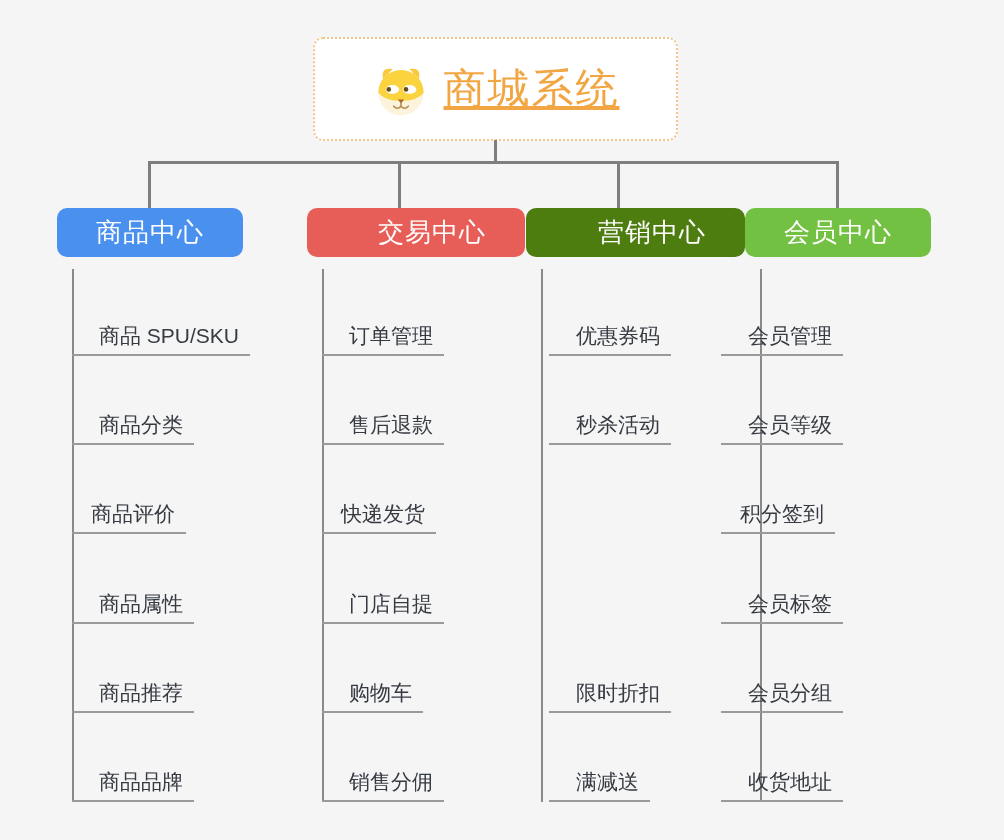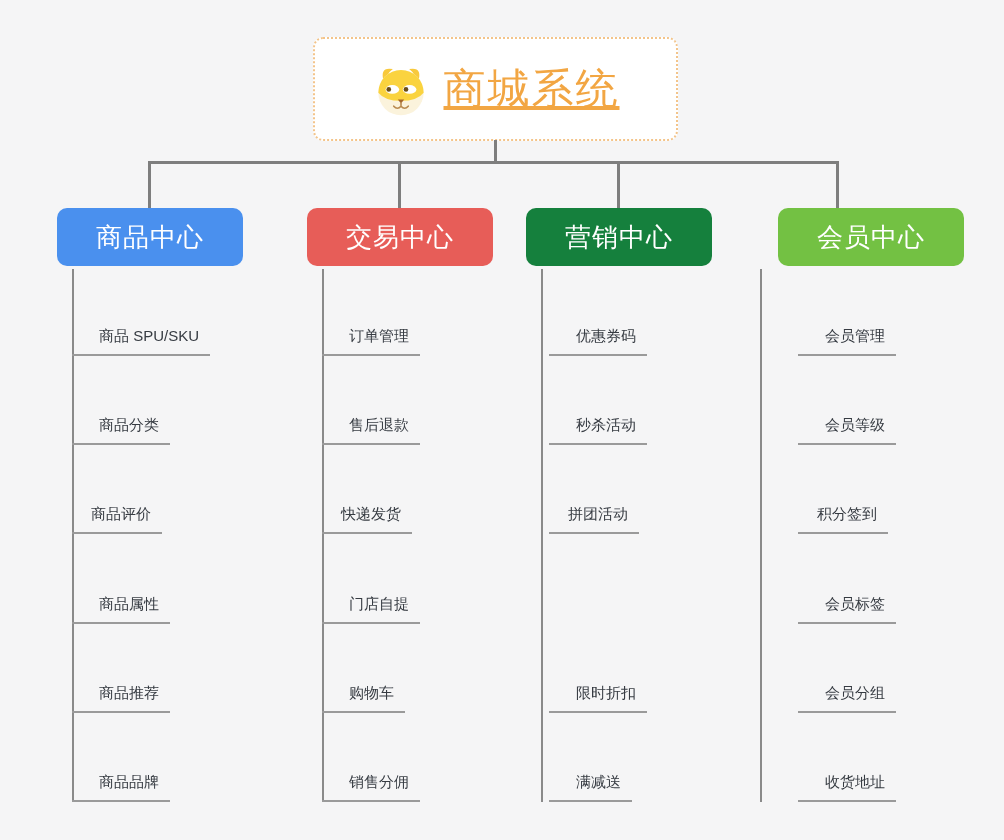--- a/index.html
+++ b/index.html
@@ -30,48 +30,48 @@
   .root-stub   { left: 494px; top: 140px; width: 3px; height: 24px; }
   .h-bar       { left: 148px; top: 161px; width: 691px; height: 3px; }
   .drop        { top: 161px; width: 3px; height: 48px; }
   .drop.c0 { left: 148px; }
   .drop.c1 { left: 398px; }
   .drop.c2 { left: 617px; }
   .drop.c3 { left: 836px; }
 
   
   .branch-box {
-    position: absolute; top: 208px; width: 186px; height: 58px;
+    position: absolute; top: 208px; width: 186px; height: 49px;
     border-radius: 10px; display: flex; align-items: center; justify-content: center;
     color: #FFFFFF; font-size: 26px; letter-spacing: 1px; white-space: nowrap;
   }
   .branch-box.b0 { left: 57px; }
   .branch-box.b1 { left: 307px; }
   .branch-box.b2 { left: 526px; }
-  .branch-box.b3 { left: 745px; margin-left: 33px; }
+  .branch-box.b3 { left: 745px; }
 
   
   .spine { position: absolute; top: 269px; width: 2px; height: 533px; background: #8A8A8A; }
   .spine.c0 { left: 72px; }
   .spine.c1 { left: 322px; }
   .spine.c2 { left: 541px; }
   .spine.c3 { left: 760px; }
 
   
   .item {
     position: absolute;
-    font-size: 15px; line-height: 28px; color: #363B42;
+    font-size: 21px; line-height: 28px; color: #363B42;
     padding: 0 11px 4px 27px;
     border-bottom: 2px solid #9A9A9A;
     white-space: nowrap;
   }
   .item.c0 { left: 72px; }
   .item.c1 { left: 322px; }
   .item.c2 { left: 541px; margin-left: 8px; }
-  .item.c3 { left: 798px; }
+  .item.c3 { left: 721px; }
   .item.r0 { top: 322px; }
   .item.r1 { top: 411px; }
   .item.r2 { top: 500px; padding-left: 19px; }
   .item.r3 { top: 590px; }
   .item.r4 { top: 679px; }
   .item.r5 { top: 768px; }
 </style>
 </head>
 <body>
 
@@ -96,24 +96,24 @@
   <div class="line root-stub"></div>
   <div class="line h-bar"></div>
   <div class="line drop c0"></div>
   <div class="line drop c1"></div>
   <div class="line drop c2"></div>
   <div class="line drop c3"></div>
 
   <div class="branch-box b0" style="background: rgb(74, 144, 238);">
     <span>商品中心</span>
   </div>
-  <div class="branch-box b1" style="background: rgb(231, 93, 88);">
+  <div class="branch-box b1" style="background: rgb(231, 93, 88); padding-left: 32px;">
     <span>交易中心</span>
   </div>
-  <div class="branch-box b2" style="background: #15803d;">
+  <div class="branch-box b2" style="background: #4d7c0f; padding-left: 33px;">
     <span>营销中心</span>
   </div>
   <div class="branch-box b3" style="background: rgb(115, 193, 67);">
     <span>会员中心</span>
   </div>
 
   <div class="spine c0"></div>
   <div class="spine c1"></div>
   <div class="spine c2"></div>
   <div class="spine c3"></div>
@@ -127,21 +127,20 @@
 
   <div class="item c1 r0">订单管理</div>
   <div class="item c1 r1">售后退款</div>
   <div class="item c1 r2">快递发货</div>
   <div class="item c1 r3">门店自提</div>
   <div class="item c1 r4">购物车</div>
   <div class="item c1 r5">销售分佣</div>
 
   <div class="item c2 r0">优惠券码</div>
   <div class="item c2 r1">秒杀活动</div>
-  <div class="item c2 r2">拼团活动</div>
   <div class="item c2 r4">限时折扣</div>
   <div class="item c2 r5">满减送</div>
 
   <div class="item c3 r0">会员管理</div>
   <div class="item c3 r1">会员等级</div>
   <div class="item c3 r2">积分签到</div>
   <div class="item c3 r3">会员标签</div>
   <div class="item c3 r4">会员分组</div>
   <div class="item c3 r5">收货地址</div>
 

